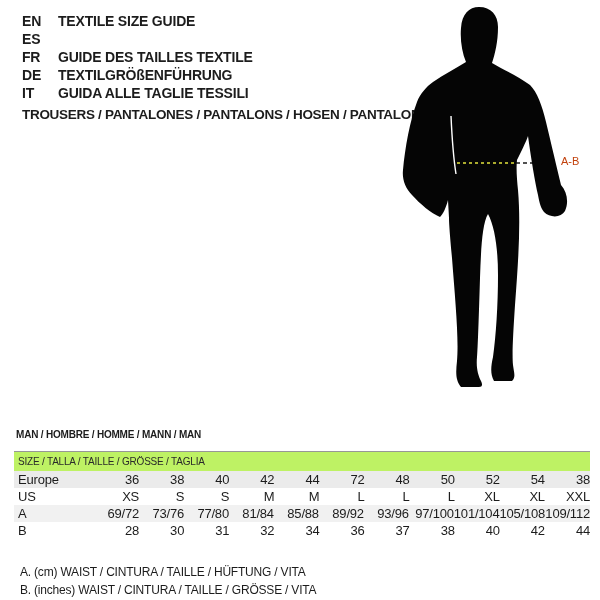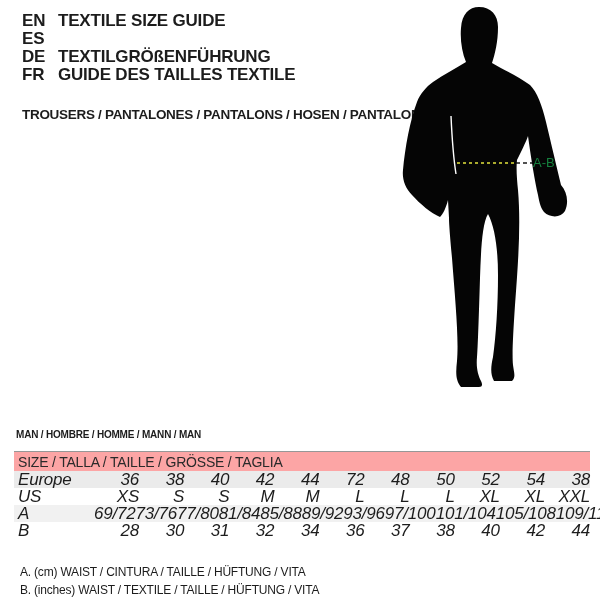--- a/index.html
+++ b/index.html
@@ -20,21 +20,21 @@
   
   .lang-block {
     position: absolute;
     top: 12px;
     left: 22px;
   }
   .lang-row {
     display: flex;
     height: 18px;
     line-height: 18px;
-    font-size: 17px;
+    font-size: 14px;
     font-weight: 700;
     letter-spacing: -0.2px;
   }
   .lang-code { width: 36px; }
   .garment-line {
     position: absolute;
     top: 107px;
     left: 22px;
     font-size: 13.5px;
     font-weight: 700;
@@ -46,25 +46,25 @@
   .figure-wrap {
     position: absolute;
     left: 400px;
     top: 0;
     width: 195px;
     height: 395px;
   }
   .figure-wrap svg { display: block; width: 195px; height: 395px; }
   .ab-label {
     position: absolute;
-    left: 533px;
+    left: 561px;
     top: 155px;
-    font-size: 13px;
+    font-size: 11px;
     font-weight: 400;
-    color: #15803d;
+    color: #c2410c;
   }
 
   
   .man-label {
     position: absolute;
     top: 429px;
     left: 16px;
     font-size: 10px;
     font-weight: 700;
     letter-spacing: -0.2px;
@@ -73,36 +73,35 @@
   
   .size-table {
     position: absolute;
     top: 451px;
     left: 14px;
     width: 576px;
   }
   .table-header {
     height: 20px;
     line-height: 20px;
-    background: #fca5a5;
+    background: #bef264;
     border-top: 1px solid #979797;
-    font-size: 14px;
+    font-size: 10px;
     letter-spacing: -0.2px;
     padding-left: 4px;
     box-sizing: border-box;
     color: #2a2a2a;
   }
   .trow {
     display: grid;
     grid-template-columns: 80px repeat(11, 1fr);
     height: 17px;
     line-height: 17px;
-    font-size: 17px;
-    letter-spacing: -0.2px;
-    font-style: italic;
+    font-size: 13px;
+    letter-spacing: -0.2px;
   }
   .trow:nth-child(odd) { background: #ffffff; }
   .trow:nth-child(2)   { background: #ebebeb; }
   .trow:nth-child(4)   { background: #f1f1f1; }
   .tlabel { text-align: left; padding-left: 4px; }
   .tcell  { text-align: right; white-space: nowrap; }
 
   
   .footnotes {
     position: absolute;
@@ -123,26 +122,30 @@
 
 <div class="lang-block">
   <div class="lang-row">
     <span class="lang-code">EN</span>
     <span class="lang-text">TEXTILE SIZE GUIDE</span>
   </div>
   <div class="lang-row">
     <span class="lang-code">ES</span>
   </div>
   <div class="lang-row">
+    <span class="lang-code">FR</span>
+    <span class="lang-text">GUIDE DES TAILLES TEXTILE</span>
+  </div>
+  <div class="lang-row">
     <span class="lang-code">DE</span>
     <span class="lang-text">TEXTILGRÖßENFÜHRUNG</span>
   </div>
   <div class="lang-row">
-    <span class="lang-code">FR</span>
-    <span class="lang-text">GUIDE DES TAILLES TEXTILE</span>
+    <span class="lang-code">IT</span>
+    <span class="lang-text">GUIDA ALLE TAGLIE TESSILI</span>
   </div>
 </div>
 
 <div class="garment-line">TROUSERS / PANTALONES / PANTALONS / HOSEN / PANTALONI</div>
 
 <div class="figure-wrap">
   <svg viewBox="400 0 195 395" xmlns="http://www.w3.org/2000/svg">
 
     <line x1="516" y1="163" x2="558" y2="163" stroke-width="1.3" stroke-dasharray="4 3" stroke="#1a1a1a"></line>
 
@@ -251,14 +254,14 @@
     <div class="tcell">37</div>
     <div class="tcell">38</div>
     <div class="tcell">40</div>
     <div class="tcell">42</div>
     <div class="tcell">44</div>
   </div>
 </div>
 
 <div class="footnotes">
   <div class="footnote">A. (cm) WAIST / CINTURA / TAILLE / HÜFTUNG / VITA</div>
-  <div class="footnote">B. (inches) WAIST / TEXTILE / TAILLE / HÜFTUNG / VITA</div>
+  <div class="footnote">B. (inches) WAIST / CINTURA / TAILLE / GRÖSSE / VITA</div>
 </div>
 
 </body></html>

